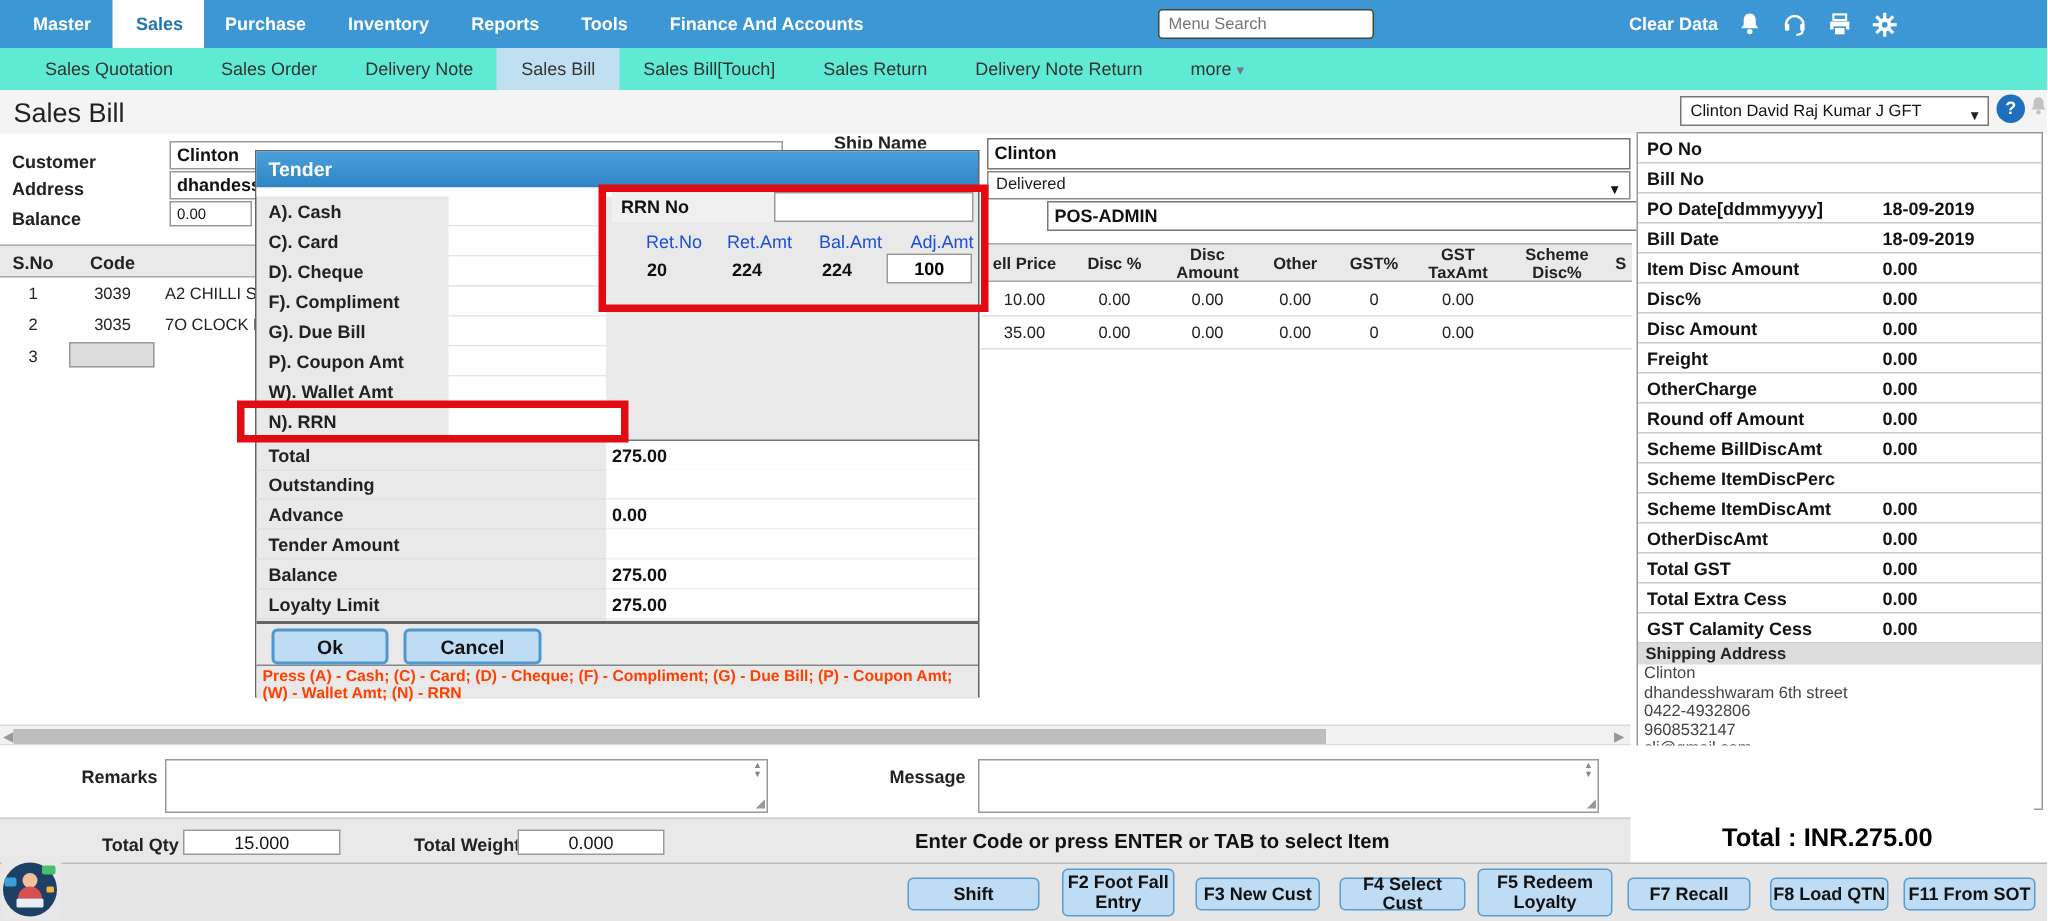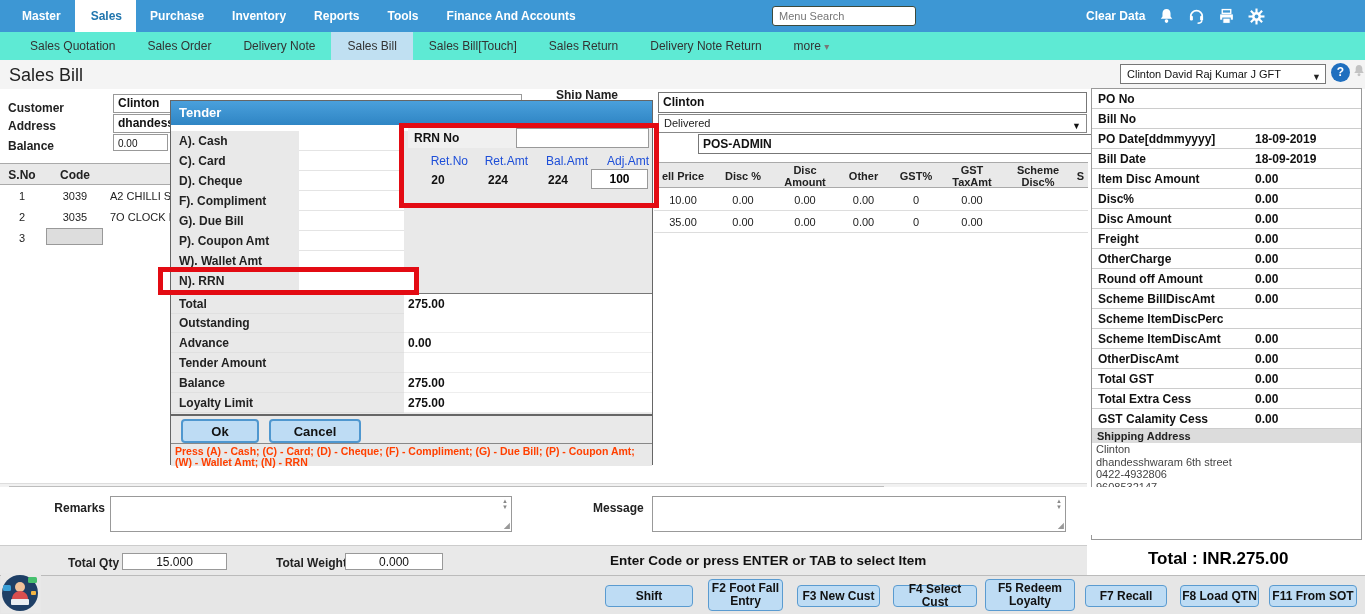--- a/index.html
+++ b/index.html
@@ -75,21 +75,21 @@
   .tot-label { position:absolute; left:0; top:0; width:233px; height:20px; font-size:12px; font-weight:bold; color:#222; padding-left:8px; line-height:20px; border-bottom:1px solid #e0e0e0; }
   .tot-val { position:absolute; left:233px; top:0; width:248px; height:20px; background:#fff; font-size:12px; font-weight:bold; color:#111; line-height:20px; padding-left:4px; border-bottom:1px solid #eee; }
   .dlg-btnbar { position:absolute; left:0; top:313px; width:481px; height:30px; background:#e9e9e9; border-top:2px solid #666; border-bottom:1px solid #888; }
   .dlg-btn { position:absolute; top:3px; height:24px; background:#bedcf4; border:2px solid #4f97cf; border-radius:4px; font-size:13px; font-weight:bold; color:#111; font-family:"Liberation Sans",sans-serif; cursor:pointer; }
   .dlg-foot { position:absolute; left:0; top:344px; width:481px; height:21px; background:#e9e9e9; color:#ff4000; font-size:10.5px; font-weight:bold; line-height:10.5px; padding:1px 4px; }
 
   
   .hscroll { position:absolute; left:0; top:483px; width:1087px; height:14px; background:#f1f1f1; border-top:1px solid #ddd; border-bottom:1px solid #ddd; }
   .hthumb { position:absolute; left:9px; top:2px; width:875px; height:10px; background:#bdbdbd; cursor:pointer; }
   .harrow { position:absolute; top:2px; font-size:9px; color:#999; cursor:pointer; }
-  .remarks-strip { position:absolute; left:0; top:487px; width:1356px; height:48px; background:#fff; }
+  .remarks-strip { position:absolute; left:0; top:497px; width:1356px; height:48px; background:#fff; }
   .ta-box { position:absolute; border:1px solid #999; background:#fff; }
   .ta-spin { position:absolute; right:1px; top:1px; width:10px; font-size:6px; color:#888; text-align:center; line-height:6px; cursor:pointer; }
   .ta-grip { position:absolute; right:1px; bottom:1px; font-size:8px; color:#999; }
   .qty-strip { position:absolute; left:0; top:545px; width:1087px; height:30px; background:#e9e9e9; border-top:1px solid #ccc; }
   .hint { position:absolute; left:610px; top:553px; font-size:13.5px; font-weight:bold; color:#111; }
   .grand-total { position:absolute; left:1148px; top:549px; font-size:17px; font-weight:bold; color:#000; }
   .btnbar { position:absolute; left:0; top:575px; width:1365px; height:39px; background:#e6e6e6; border-top:1px solid #bbb; }
   .fbtn { position:absolute; background:#bedcf4; border:1px solid #5a9bd0; border-radius:4px; font-size:12px; font-weight:bold; color:#111; text-align:center; display:flex; align-items:center; justify-content:center; line-height:13px; cursor:pointer; font-family:"Liberation Sans",sans-serif; }
   .avatar { position:absolute; left:1px; top:573px; width:40px; height:40px; }
 </style>

